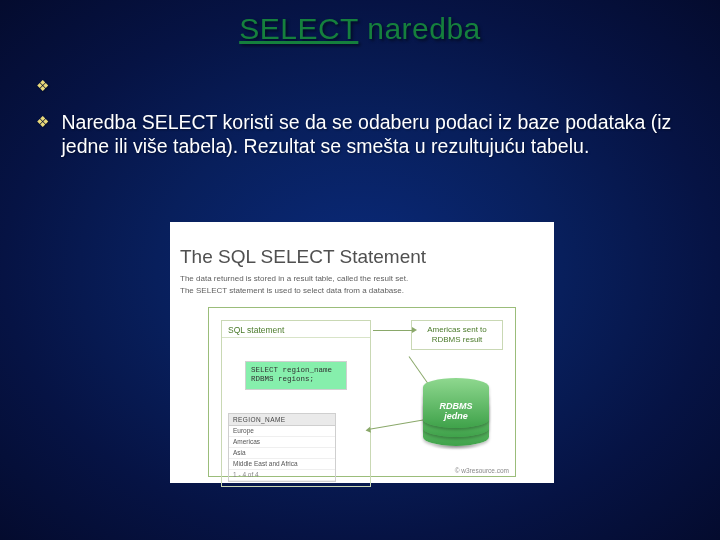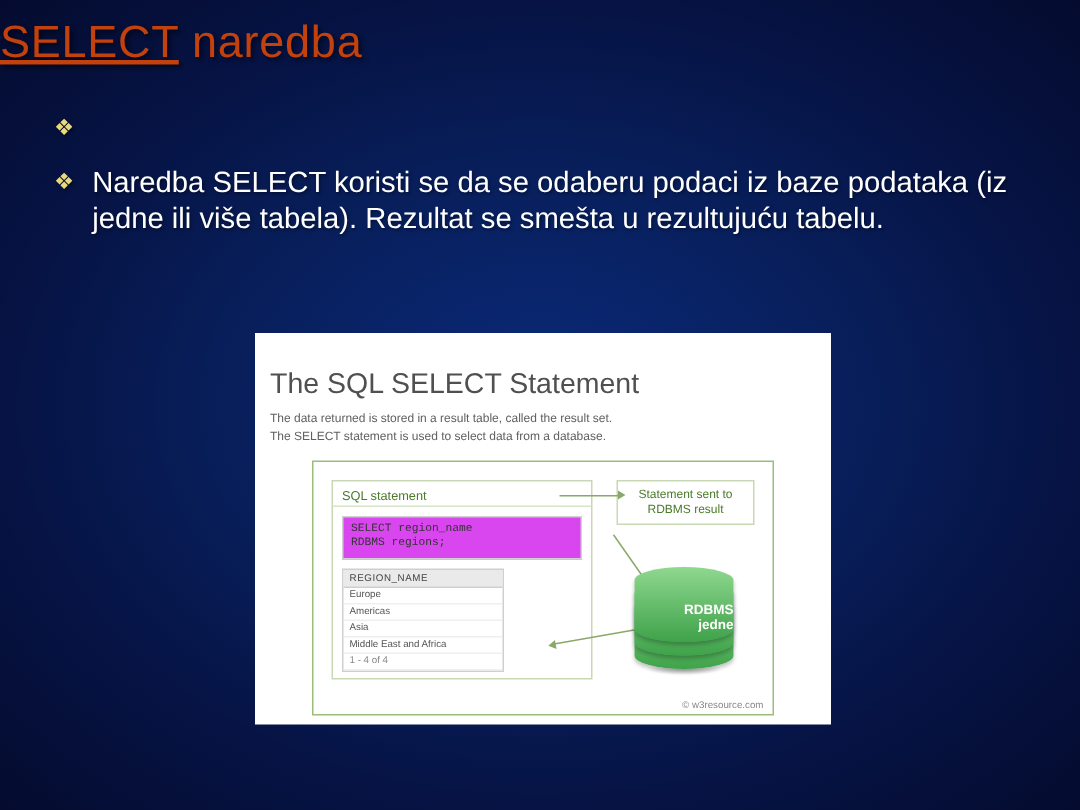--- a/index.html
+++ b/index.html
@@ -3,21 +3,22 @@
 <meta charset="utf-8">
 <style>
   * { box-sizing: border-box; margin: 0; padding: 0; }
   html, body { width: 720px; height: 540px; overflow: hidden; }
   body {
     background: radial-gradient(ellipse at center, #0a2a7a 0%, #081f5c 40%, #061344 70%, #040b2e 100%);
     font-family: Arial, Helvetica, sans-serif;
     position: relative;
   }
   .title {
-    color: #c2410c;
+    text-align: center;
+    color: #15803d;
     font-size: 30px;
     font-weight: 400;
     padding-top: 12px;
     text-shadow: 2px 2px 3px rgba(0,0,0,0.5);
     letter-spacing: 0.5px;
   }
   .title .ul { text-decoration: underline; }
   .bullets {
     margin-top: 28px;
     padding: 0 26px 0 36px;
@@ -61,34 +62,34 @@
     position: relative;
     margin: 10px auto 6px auto;
     width: 308px;
     height: 170px;
     border: 1px solid #9bbd7a;
     background: #ffffff;
   }
   .sqlbox {
     position: absolute;
     left: 12px; top: 12px;
-    width: 174px;
+    width: 150px;
     padding-bottom: 4px;
     border: 1px solid #c9d8b4;
   }
   .sqlbox-title {
     color: #4a7a2a;
     font-size: 8.5px;
     padding: 4px 6px 2px 6px;
     border-bottom: 1px solid #d8e4c8;
   }
   .codebox {
-    margin: 6px;
+    margin: 23px;
     border: 1px solid #d0d0d0;
-    background: #d946ef;
+    background: #86efac;
     padding: 4px 5px;
     color: #333;
     font-size: 7.5px;
     font-family: "Courier New", monospace;
     line-height: 1.25;
   }
   .res-tbl {
     margin: 0 6px;
     border: 1px solid #cfcfcf;
     font-size: 6.5px;
@@ -128,26 +129,27 @@
     background: linear-gradient(180deg, #8fd88f, #3fa24a);
     border-radius: 50% / 18%;
     box-shadow: 0 2px 3px rgba(0,0,0,0.25);
   }
   .disk.top { top: 0; z-index: 3; }
   .disk.mid { top: 9px; z-index: 2; }
   .disk.bot { top: 18px; z-index: 1; }
   .db-label {
     position: absolute;
     top: 24px; left: 0; width: 66px;
-    text-align: right;
+    text-align: center;
     color: #fff;
     font-size: 9px;
     font-weight: bold;
     z-index: 5;
     line-height: 1.1;
+    font-style: italic;
   }
   .dbshadow {
     position: absolute;
     left: 8px; bottom: -4px;
     width: 50px; height: 8px;
     background: radial-gradient(ellipse, rgba(0,0,0,0.25), rgba(0,0,0,0) 70%);
     border-radius: 50%;
   }
   .arrow {
     position: absolute;
@@ -210,21 +212,21 @@
         <div class="res-th">REGION_NAME</div>
         <div class="res-td">Europe</div>
         <div class="res-td">Americas</div>
         <div class="res-td">Asia</div>
         <div class="res-td">Middle East and Africa</div>
         <div class="res-td" style="color:#888;">1 - 4 of 4</div>
       </div>
     </div>
 
     <div class="rightbox">
-      <div>Statement sent to</div>
+      <div>Americas sent to</div>
       <div>RDBMS result</div>
     </div>
 
     <div class="db">
       <div class="disk bot"></div>
       <div class="disk mid"></div>
       <div class="disk top"></div>
       <div class="db-label">
         <div>RDBMS</div>
         <div>jedne</div>

